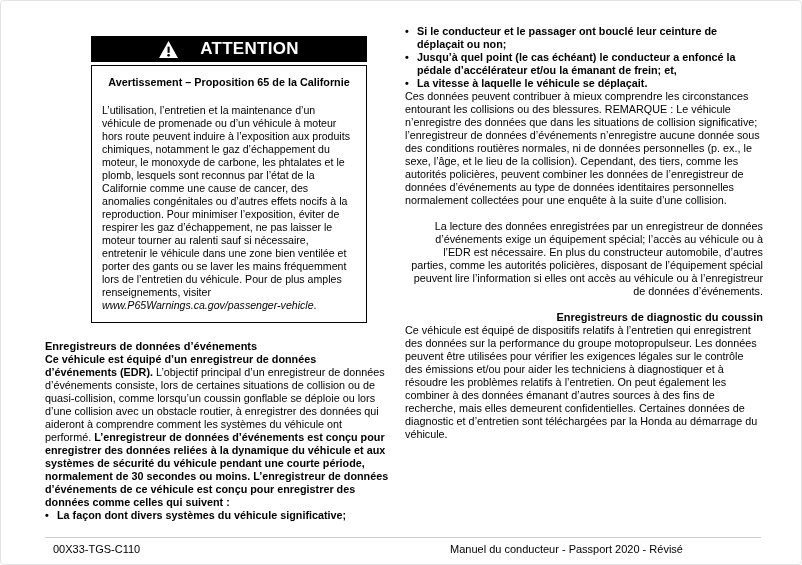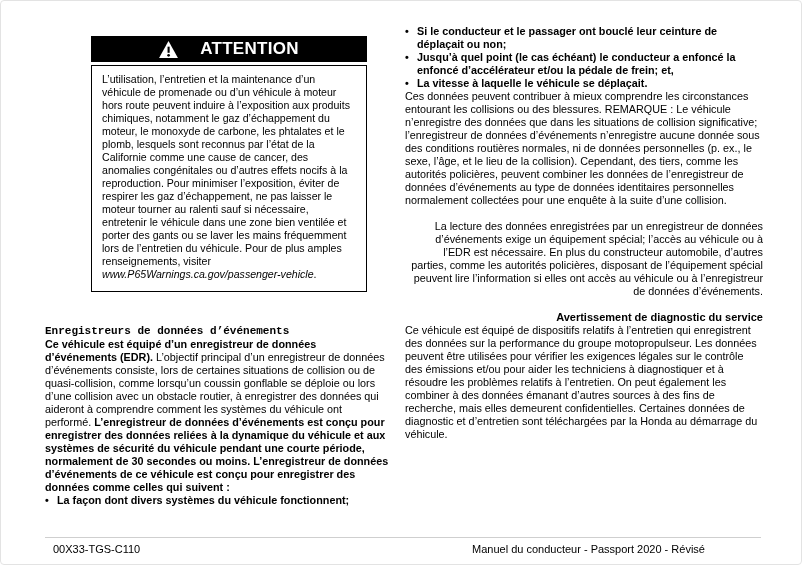--- a/index.html
+++ b/index.html
@@ -31,80 +31,81 @@
   .warn-body { font-size: 10.6px; line-height: 13px; }
   .em { font-style: italic; }
 
   
   .text { font-size: 10.8px; line-height: 13px; }
   .h    { font-weight: bold; font-size: 11px; line-height: 13px; }
   .b    { font-weight: bold; }
   .bullet { display: flex; font-weight: bold; font-size: 10.8px; line-height: 13px; }
   .bullet .mk { width: 12px; flex: 0 0 12px; }
   .mt   { margin-top: 13px; text-align: right; }
-  .edr-head { margin-top: 33px; font-family: Liberation Mono, monospace; }
+  .edr-head { margin-top: 17px; }
 
   
   .footer-rule  { position: absolute; left: 44px; right: 40px; bottom: 26px; border-top: 1px solid #cfcfcf; }
   .footer-left  { position: absolute; left: 52px;  bottom: 9px; font-size: 11px; }
-  .footer-right { position: absolute; left: 423px; bottom: 9px; font-size: 11px; padding-left: 48px; }
+  .footer-right { position: absolute; left: 401px; bottom: 9px; font-size: 11px; padding-left: 48px; }
 </style>
 </head>
 <body>
 
 <div class="page">
 
   <div class="col-left">
 
     <div class="warn-wrap">
       <div class="warn-bar">
         <span class="warn-icon">
           <svg width="19" height="17" viewBox="0 0 20 18" aria-hidden="true">
             <path d="M10 0 L20 18 L0 18 Z" fill="#ffffff"></path>
             <rect x="9" y="6" width="2.2" height="6.5" fill="#000000"></rect>
             <circle cx="10.1" cy="15.2" r="1.4" fill="#000000"></circle>
           </svg>
         </span>
         <span>ATTENTION</span>
       </div>
       <div class="warn-box">
+        <div class="warn-title">Avertissement – Proposition 65 de la Californie</div>
         <div class="warn-body"><span>L’utilisation, l’entretien et la maintenance d’un véhicule de promenade ou d’un véhicule à moteur hors route peuvent induire à l’exposition aux produits chimiques, notamment le gaz d’échappement du moteur, le monoxyde de carbone, les phtalates et le plomb, lesquels sont reconnus par l’état de la Californie comme une cause de cancer, des anomalies congénitales ou d’autres effets nocifs à la reproduction. Pour minimiser l’exposition, éviter de respirer les gaz d’échappement, ne pas laisser le moteur tourner au ralenti sauf si nécessaire, entretenir le véhicule dans une zone bien ventilée et porter des gants ou se laver les mains fréquemment lors de l’entretien du véhicule. Pour de plus amples renseignements, visiter </span><span class="em">www.P65Warnings.ca.gov/passenger-vehicle</span><span>.</span></div>
       </div>
     </div>
 
     <div class="h edr-head">Enregistreurs de données d’événements</div>
 
     <div class="text"><span class="b">Ce véhicule est équipé d’un enregistreur de données d’événements (EDR).</span><span> L’objectif principal d’un enregistreur de données d’événements consiste, lors de certaines situations de collision ou de quasi-collision, comme lorsqu’un coussin gonflable se déploie ou lors d’une collision avec un obstacle routier, à enregistrer des données qui aideront à comprendre comment les systèmes du véhicule ont performé. </span><span class="b">L’enregistreur de données d’événements est conçu pour enregistrer des données reliées à la dynamique du véhicule et aux systèmes de sécurité du véhicule pendant une courte période, normalement de 30 secondes ou moins. L’enregistreur de données d’événements de ce véhicule est conçu pour enregistrer des données comme celles qui suivent :</span></div>
 
     <div class="bullet">
       <span class="mk">•</span>
-      <span>La façon dont divers systèmes du véhicule fonctionnent;</span>
+      <span>La façon dont divers systèmes du véhicule significative;</span>
     </div>
 
   </div>
 
   <div class="col-right">
 
     <div class="bullet">
       <span class="mk">•</span>
       <span>Si le conducteur et le passager ont bouclé leur ceinture de déplaçait ou non;</span>
     </div>
     <div class="bullet">
       <span class="mk">•</span>
-      <span>Jusqu’à quel point (le cas échéant) le conducteur a enfoncé la enfoncé d’accélérateur et/ou la pédale de frein; et,</span>
+      <span>Jusqu’à quel point (le cas échéant) le conducteur a enfoncé la pédale d’accélérateur et/ou la émanant de frein; et,</span>
     </div>
     <div class="bullet">
       <span class="mk">•</span>
       <span>La vitesse à laquelle le véhicule se déplaçait.</span>
     </div>
 
     <div class="text">Ces données peuvent contribuer à mieux comprendre les circonstances entourant les collisions ou des blessures. REMARQUE : Le véhicule n’enregistre des données que dans les situations de collision significative; l’enregistreur de données d’événements n’enregistre aucune donnée sous des conditions routières normales, ni de données personnelles (p. ex., le sexe, l’âge, et le lieu de la collision). Cependant, des tiers, comme les autorités policières, peuvent combiner les données de l’enregistreur de données d’événements au type de données identitaires personnelles normalement collectées pour une enquête à la suite d’une collision.</div>
     <div class="text mt">La lecture des données enregistrées par un enregistreur de données d’événements exige un équipement spécial; l’accès au véhicule ou à l’EDR est nécessaire. En plus du constructeur automobile, d’autres parties, comme les autorités policières, disposant de l’équipement spécial peuvent lire l’information si elles ont accès au véhicule ou à l’enregistreur de données d’événements.</div>
 
-    <div class="h mt">Avertissement de diagnostic du service</div>
+    <div class="h mt">Enregistreurs de diagnostic du coussin</div>
     <div class="text">Ce véhicule est équipé de dispositifs relatifs à l’entretien qui enregistrent des données sur la performance du groupe motopropulseur. Les données peuvent être utilisées pour vérifier les exigences légales sur le contrôle des émissions et/ou pour aider les techniciens à diagnostiquer et à résoudre les problèmes relatifs à l’entretien. On peut également les combiner à des données émanant d’autres sources à des fins de recherche, mais elles demeurent confidentielles. Certaines données de diagnostic et d’entretien sont téléchargées par la Honda au démarrage du véhicule.</div>
 
   </div>
 
   <div class="footer-rule"></div>
   <div class="footer-left">00X33-TGS-C110</div>
   <div class="footer-right">Manuel du conducteur - Passport 2020 - Révisé</div>
 
 </div>
 

